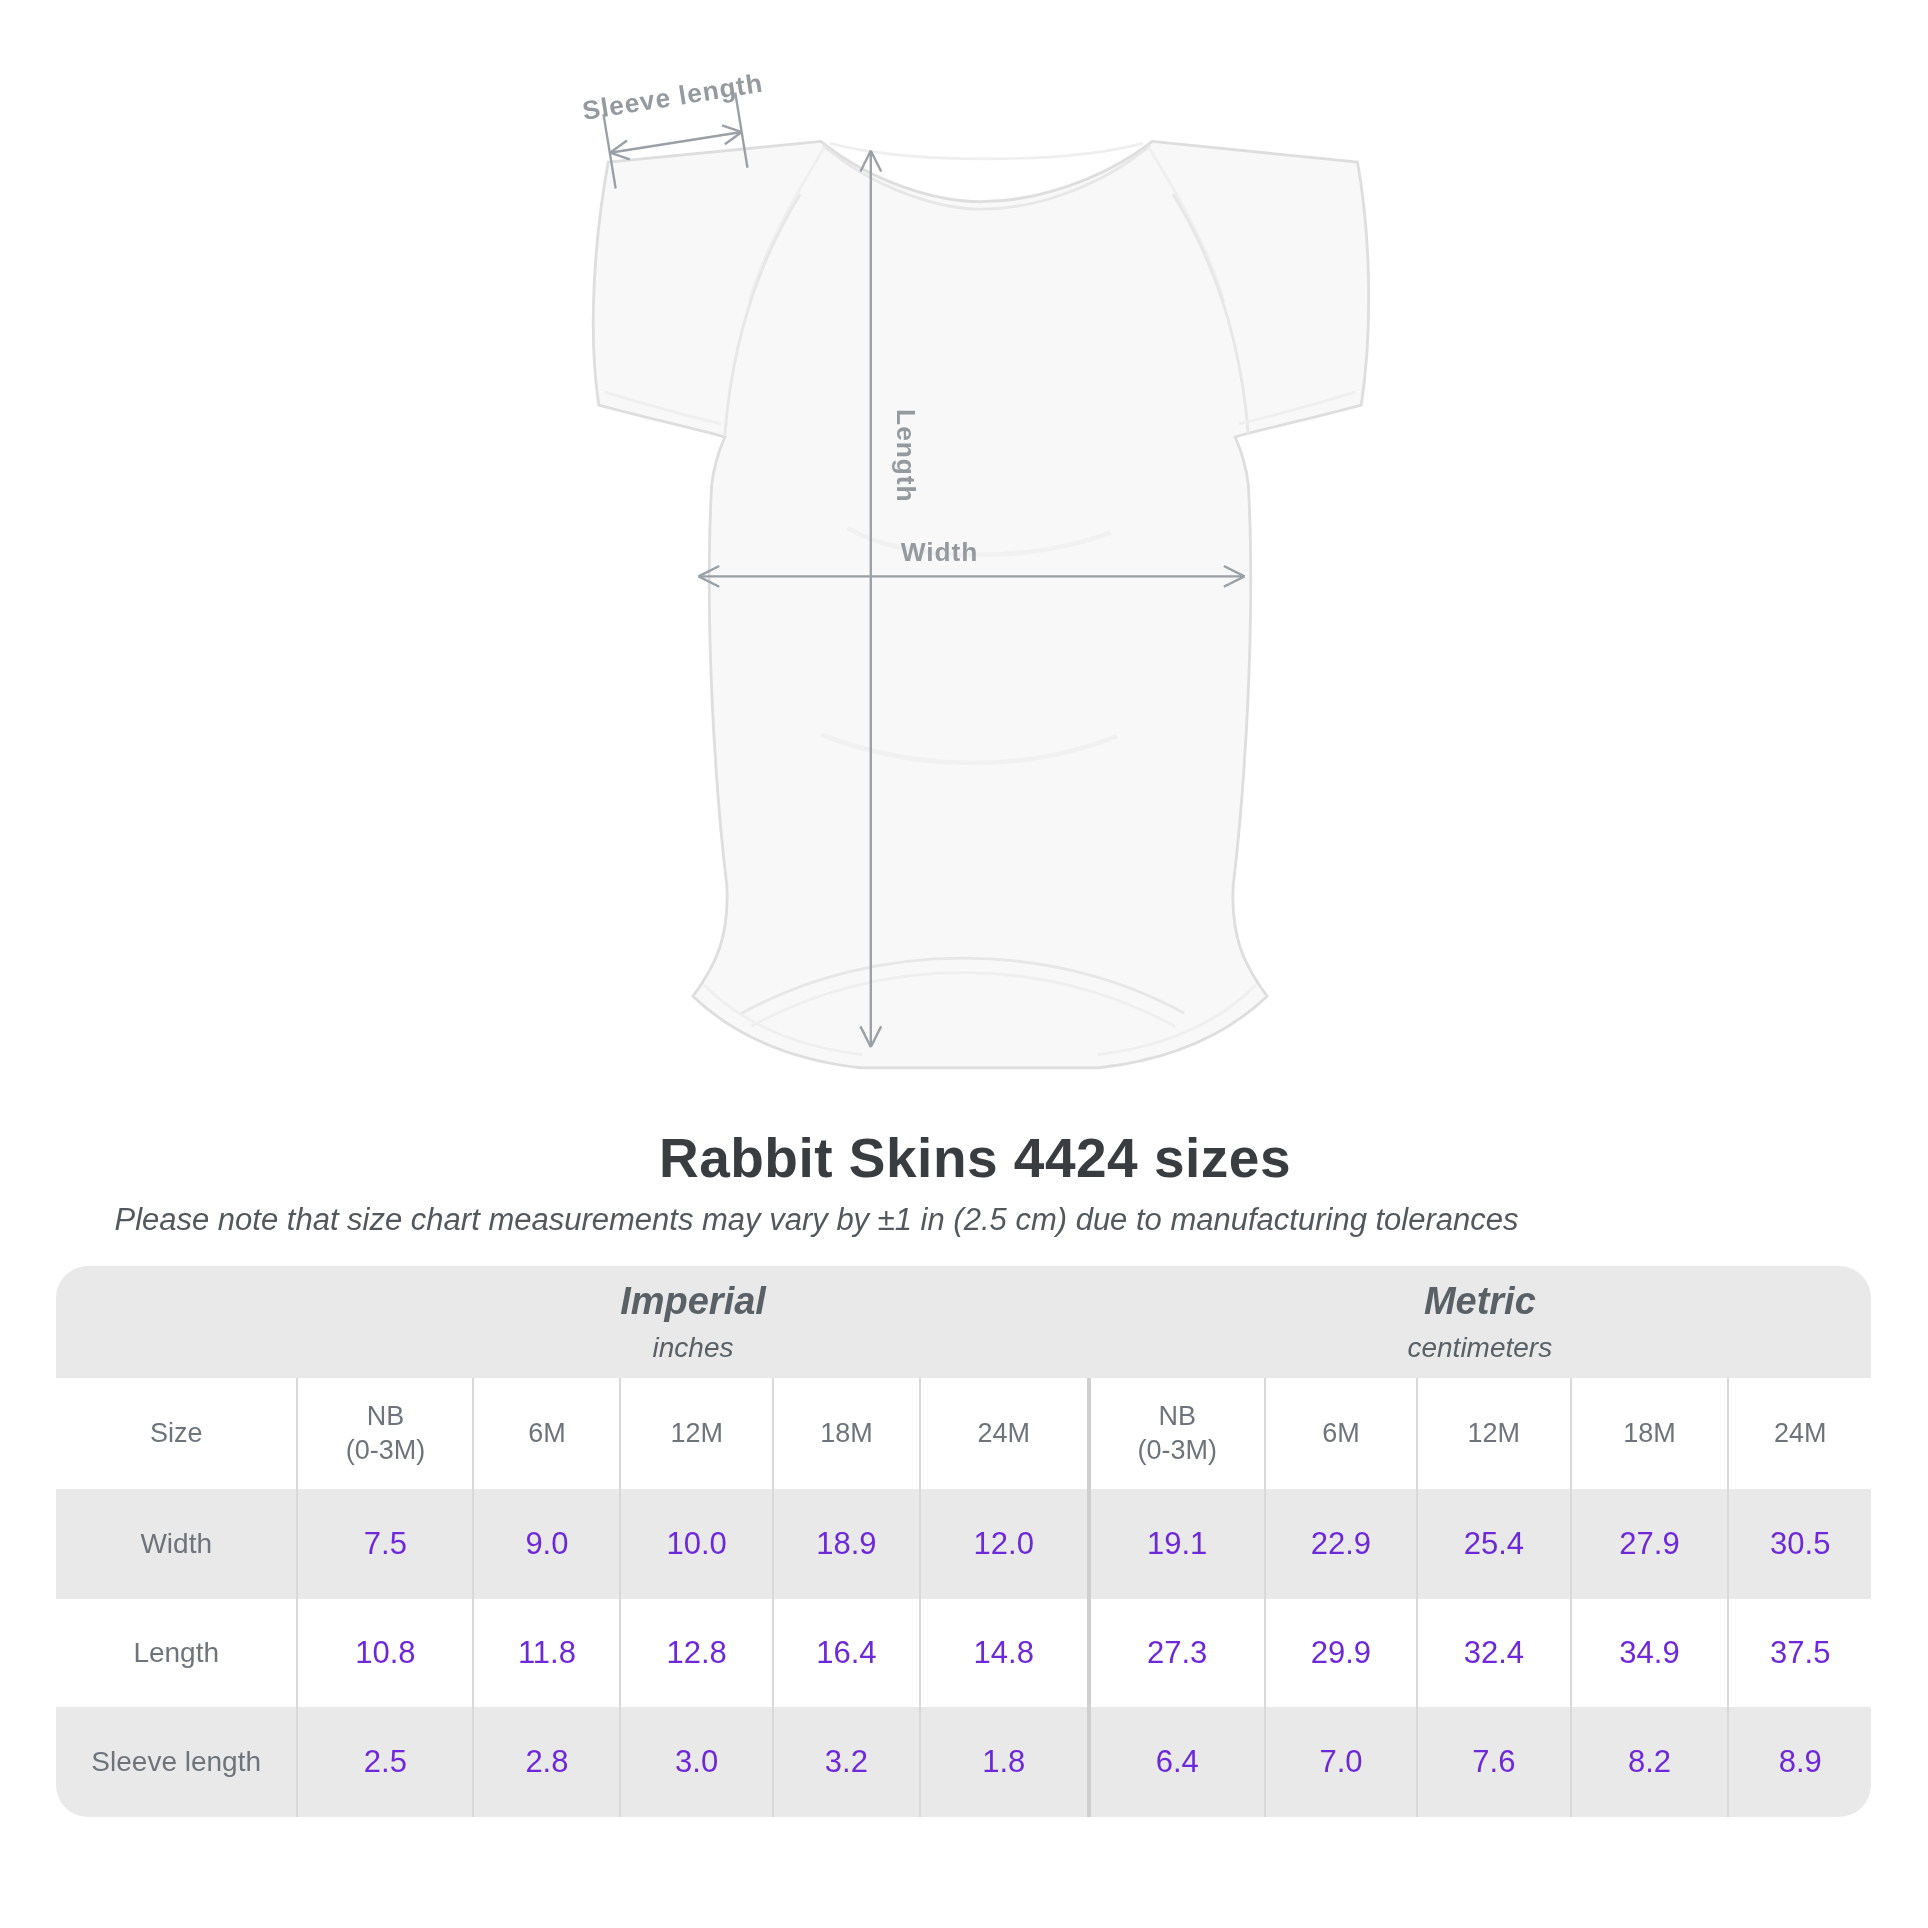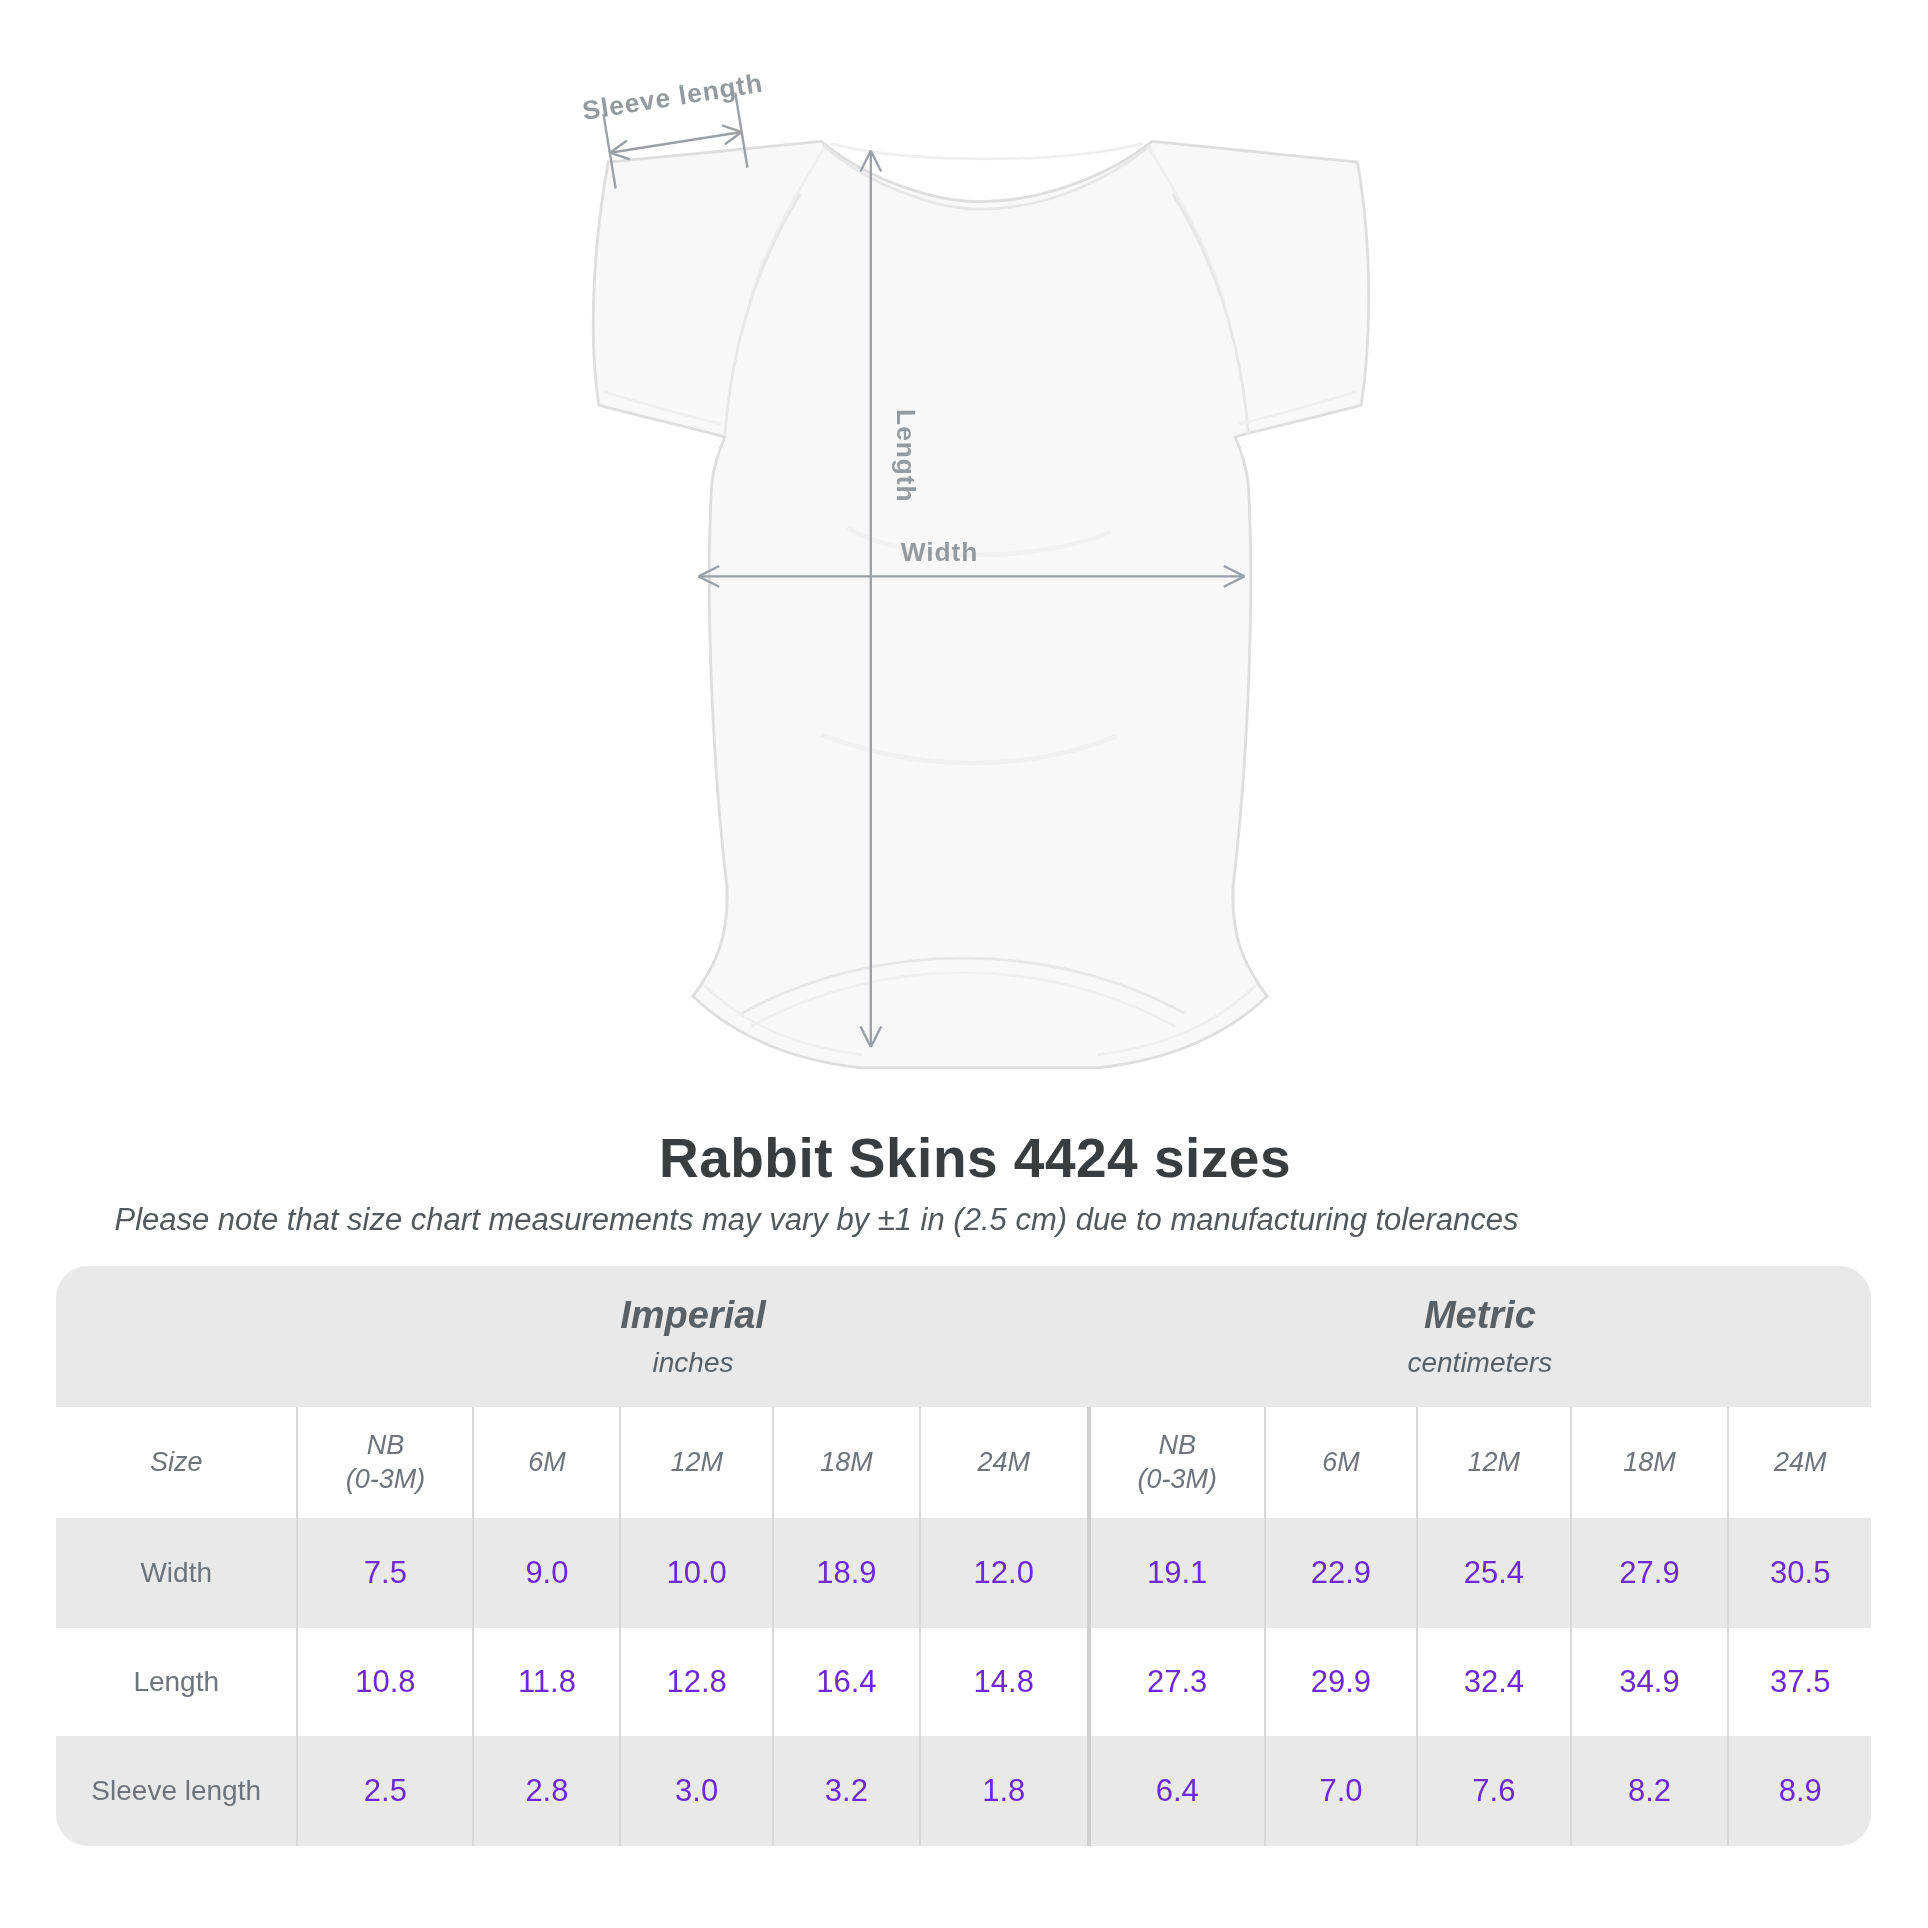--- a/index.html
+++ b/index.html
@@ -21,22 +21,22 @@
     font-size:55px;font-weight:bold;color:#393d40;letter-spacing:0.5px;padding-left:11px;}
   .page-subtitle{position:absolute;left:0;top:1202px;width:1633px;text-align:center;
     font-style:italic;font-size:31px;color:#53585c;}
 
   
   .table-wrap{position:absolute;left:56px;top:1266px;width:1815px;
     border-radius:32px;overflow:hidden;}
   table.size-table{width:100%;border-collapse:collapse;table-layout:fixed;}
   .size-table td,.size-table th{padding:0;text-align:center;vertical-align:middle;
     font-weight:normal;}
-  tr.group-row{height:141px;background:#e9e9e9;}
-  tr.header-row{height:111px;background:#ffffff;font-style:italic;}
+  tr.group-row{height:112px;background:#e9e9e9;}
+  tr.header-row{height:111px;background:#ffffff;}
   tr.row-a{height:110px;background:#e9e9e9;}
   tr.row-b{height:108px;background:#ffffff;}
   tr.row-c{height:110px;background:#e9e9e9;}
   .group-label{font-size:38px;font-weight:bold;font-style:italic;color:#5a6166;}
   .group-unit{font-size:28px;font-style:italic;color:#5a6166;margin-top:9.4px;}
   .col-head{font-size:27px;font-weight:bold;color:#6e747a;white-space:pre-line;line-height:1.25;}
   .row-label{font-size:28px;font-weight:bold;color:#6e747a;}
   .cell-val{font-size:31px;color:#6d28d9;}
   tr.header-row th:nth-child(n+2),
   tr.data-row td:nth-child(n+2){border-left:2.8px solid #d9d9d9;}

